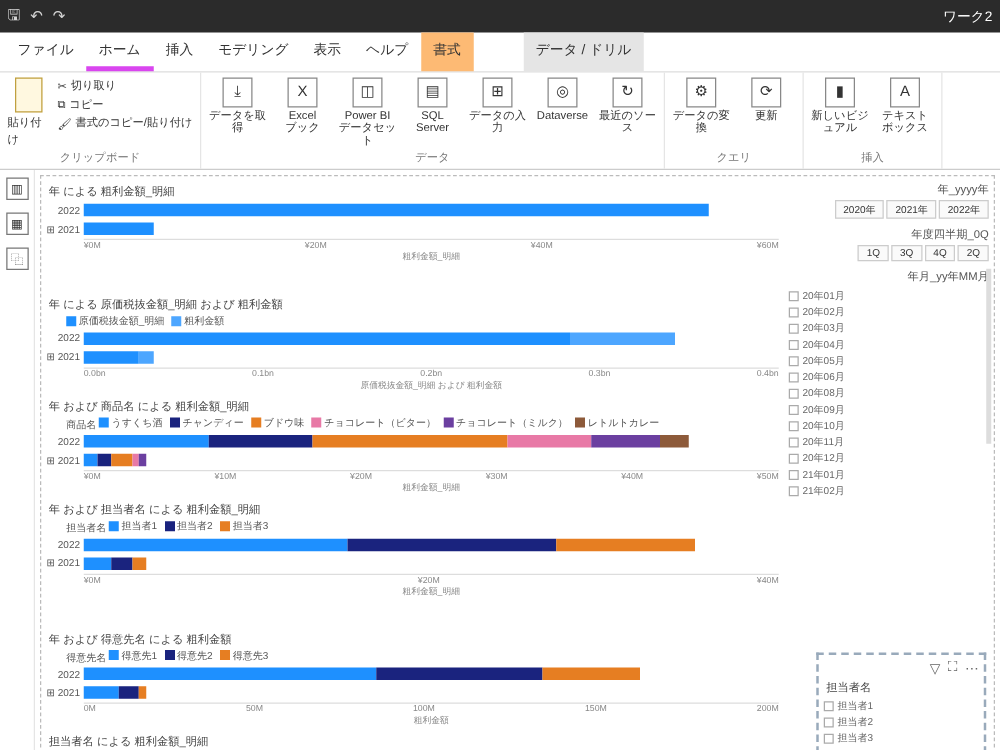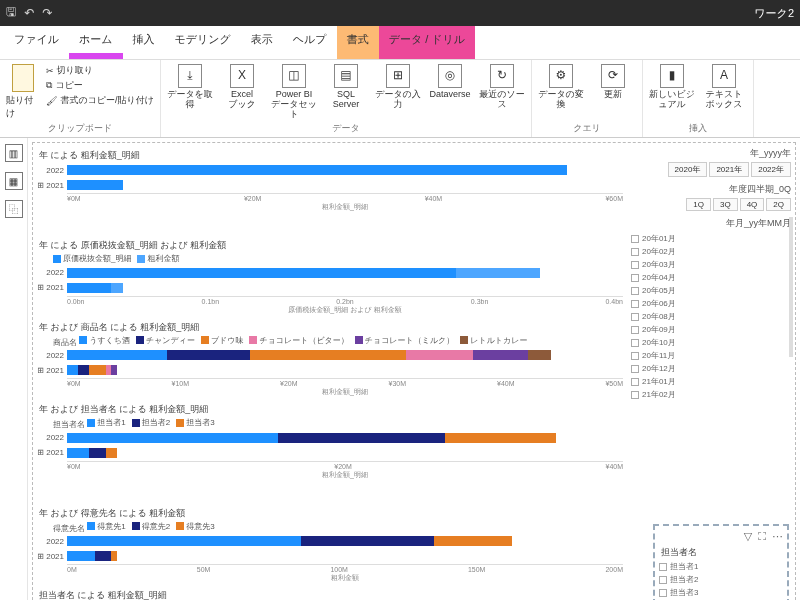--- a/index.html
+++ b/index.html
@@ -3,23 +3,23 @@
 <meta charset="utf-8">
 <style>
 * { margin: 0; padding: 0; box-sizing: border-box; font-family: "Segoe UI", Meiryo, sans-serif; }
 body { background: #fff; font-size: 10px; color: #333; width: 800px; height: 600px; overflow: hidden; }
 .titlebar { background: #2b2b2b; color: #fff; height: 26px; display: flex; align-items: center; padding: 0 6px; }
 .titlebar .icons { display: flex; gap: 8px; align-items: center; }
 .titlebar .icons span { font-size: 12px; opacity: .8; cursor: pointer; }
 .titlebar .title { flex: 1; text-align: right; font-size: 11px; }
 .menubar { display: flex; border-bottom: 1px solid #ddd; padding: 0 4px; }
 .menubar .tab { padding: 6px 10px; font-size: 11px; cursor: pointer; }
-.menubar .tab.active { border-bottom: 6px solid #d946ef; }
+.menubar .tab.active { border-bottom: 4px solid #d946ef; }
 .menubar .tab.contextualA { background: #fdba74; }
-.menubar .tab.contextualB { background: #ec4899; }
+.menubar .tab.contextualB { background: #e5e5e5; margin-left: 40px; }
 .ribbon { display: flex; border-bottom: 1px solid #ccc; height: 78px; }
 .ribbon .group { border-right: 1px solid #e5e5e5; padding: 4px 6px 2px 6px; display: flex; flex-direction: column; }
 .ribbon .group .items { display: flex; gap: 6px; flex: 1; align-items: flex-start; }
 .ribbon .group .label { text-align: center; font-size: 9px; color: #777; margin-top: 2px; }
 .ribbon .vbtn { display: flex; flex-direction: column; align-items: center; width: 46px; cursor: pointer; font-size: 9px; text-align: center; line-height: 1.1; }
 .ribbon .vbtn .ico { width: 24px; height: 24px; border: 1px solid #888; margin-bottom: 2px; display: flex; align-items: center; justify-content: center; font-size: 12px; }
 .ribbon .small-list { display: flex; flex-direction: column; gap: 2px; }
 .ribbon .small-list div { font-size: 9px; cursor: pointer; display: flex; align-items: center; gap: 3px; }
 .ribbon .paste { display: flex; flex-direction: column; align-items: center; width: 34px; cursor: pointer; font-size: 9px; }
 .ribbon .paste .ico { width: 22px; height: 28px; border: 1px solid #c0a040; background: #fff8e0; margin-bottom: 2px; }

